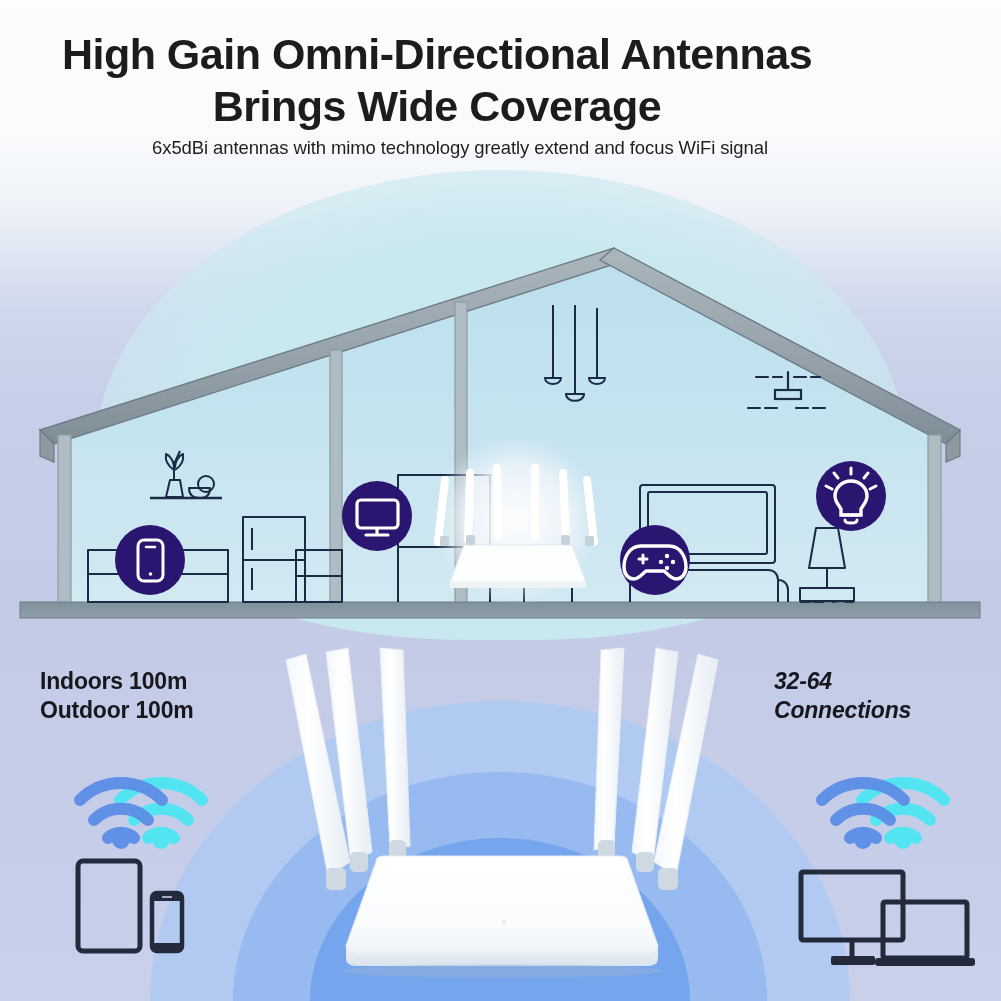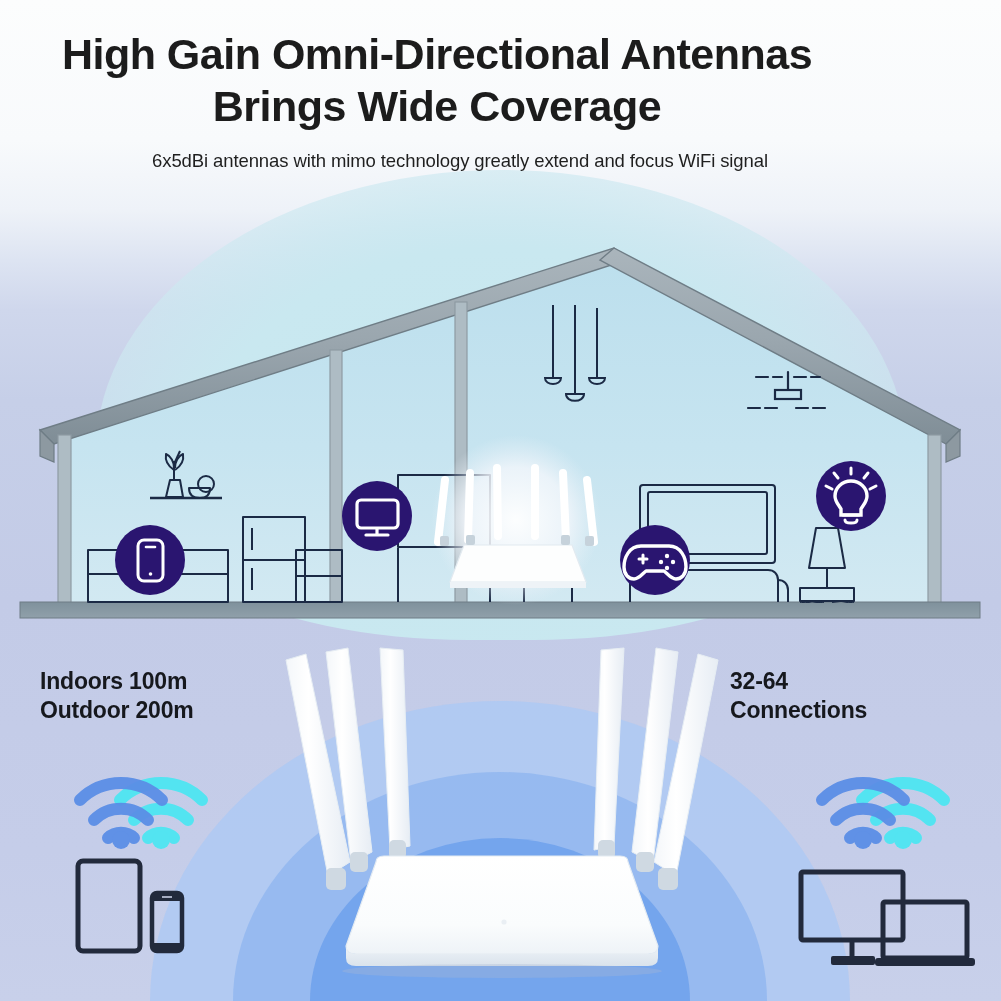--- a/index.html
+++ b/index.html
@@ -5,38 +5,38 @@
   html,body{margin:0;padding:0;background:#fff;}
   body{font-family:"Liberation Sans",sans-serif;}
   #stage{position:relative;width:1001px;height:1001px;overflow:hidden;
          background:linear-gradient(180deg,#fcfdfd 0%,#f8fafc 14%,#eef2f8 21%,#dde4f2 26%,#cfd7ec 31%,#c6cfe8 40%,#c3cbe7 60%,#c5cde9 85%,#c8d0ea 100%);}
 
   
   .hdr{position:absolute;left:0;top:0;width:874px;text-align:center;z-index:40;}
   .h-line{font-weight:700;color:#1c1c1c;letter-spacing:-.5px;}
   .h1{font-size:43px;line-height:52px;margin-top:28px;}
   .h2{font-size:43px;line-height:52px;text-align:center;}
-  .sub{font-size:18.5px;color:#1f1f1f;margin-top:18px;letter-spacing:-.1px;padding-left:46px;}
+  .sub{font-size:18.5px;color:#1f1f1f;margin-top:5px;letter-spacing:-.1px;padding-left:46px;}
 
   
   .teal-ell{position:absolute;left:96px;top:170px;width:810px;height:470px;
             border-radius:50% 50% 46% 46%/60% 60% 40% 40%;
             background:radial-gradient(ellipse at 50% 62%,#c6e7ef 0%,#c9e8f0 52%,rgba(208,233,241,.55) 78%,rgba(225,240,246,0) 100%);
             z-index:1;}
 
   
   .house{position:absolute;left:0;top:230px;width:1001px;height:400px;z-index:5;}
 
   
   .lower{position:absolute;left:0;top:620px;width:1001px;height:381px;z-index:6;}
 
   .cap{position:absolute;text-align:left;font-weight:700;color:#16181d;
        font-size:23px;line-height:29px;letter-spacing:-.2px;z-index:30;}
   .cap-l{left:40px;top:667px;width:250px;}
-  .cap-r{left:730px;top:667px;width:215px;}
+  .cap-r{left:774px;top:667px;width:215px;font-style:italic;}
 
   .wifi{position:absolute;z-index:30;}
   .wifi-l{left:70px;top:752px;}
   .wifi-r{left:812px;top:752px;}
 
   .dev{position:absolute;z-index:30;}
   .dev-l{left:72px;top:855px;}
   .dev-r{left:795px;top:862px;}
 
   .router-big{position:absolute;left:272px;top:640px;z-index:25;}
@@ -259,21 +259,21 @@
         <line x1="834" y1="243" x2="838" y2="248"></line>
         <line x1="868" y1="243" x2="864" y2="248"></line>
         <line x1="826" y1="256" x2="832" y2="259"></line>
         <line x1="876" y1="256" x2="870" y2="259"></line>
       </g>
     </g>
   </svg>
 
   <div class="cap cap-l">
     <div>Indoors 100m</div>
-    <div>Outdoor 200m</div>
+    <div>Outdoor 100m</div>
   </div>
   <div class="cap cap-r">
     <div>32-64</div>
     <div>Connections</div>
   </div>
 
   <svg class="lower" width="1001" height="381" viewBox="0 0 1001 381">
     <g>
       <path d="M150 381 A350 300 0 0 1 850 381 Z" fill="#aec9f3" opacity=".85"></path>
       <path d="M233 381 A267 229 0 0 1 767 381 Z" fill="#93b8f0" opacity=".9"></path>

